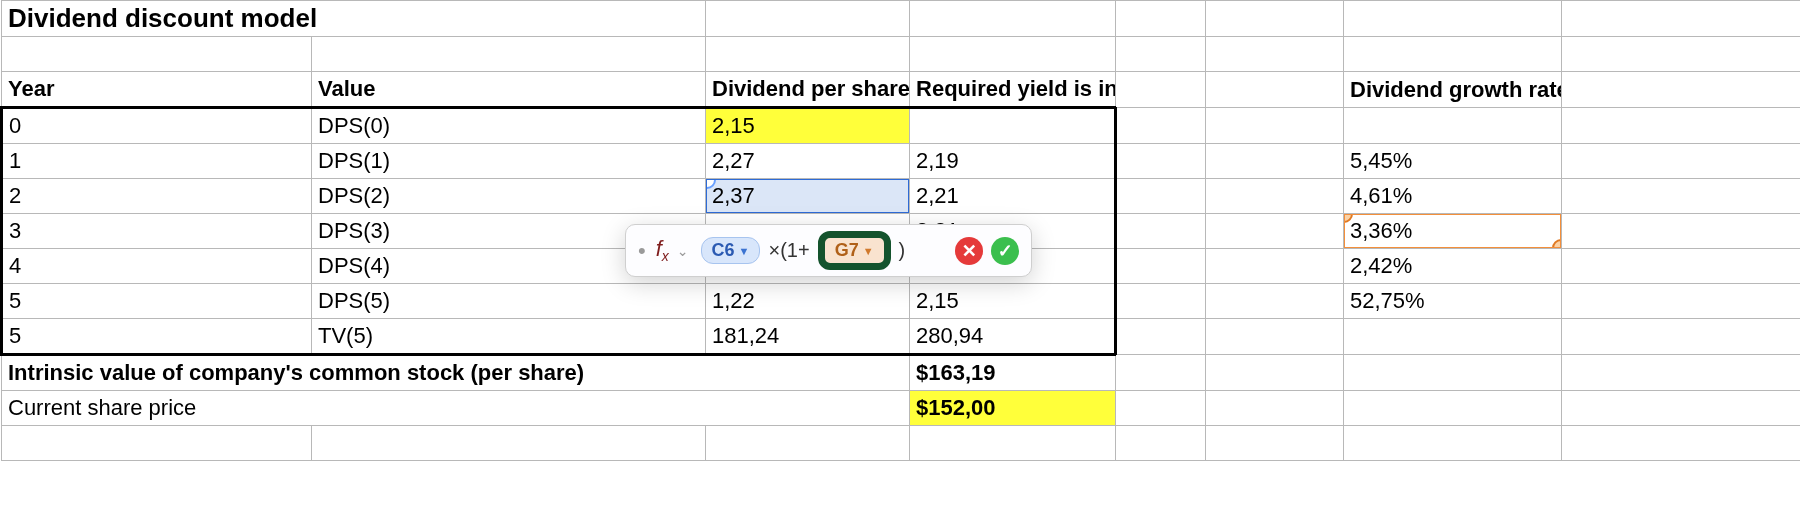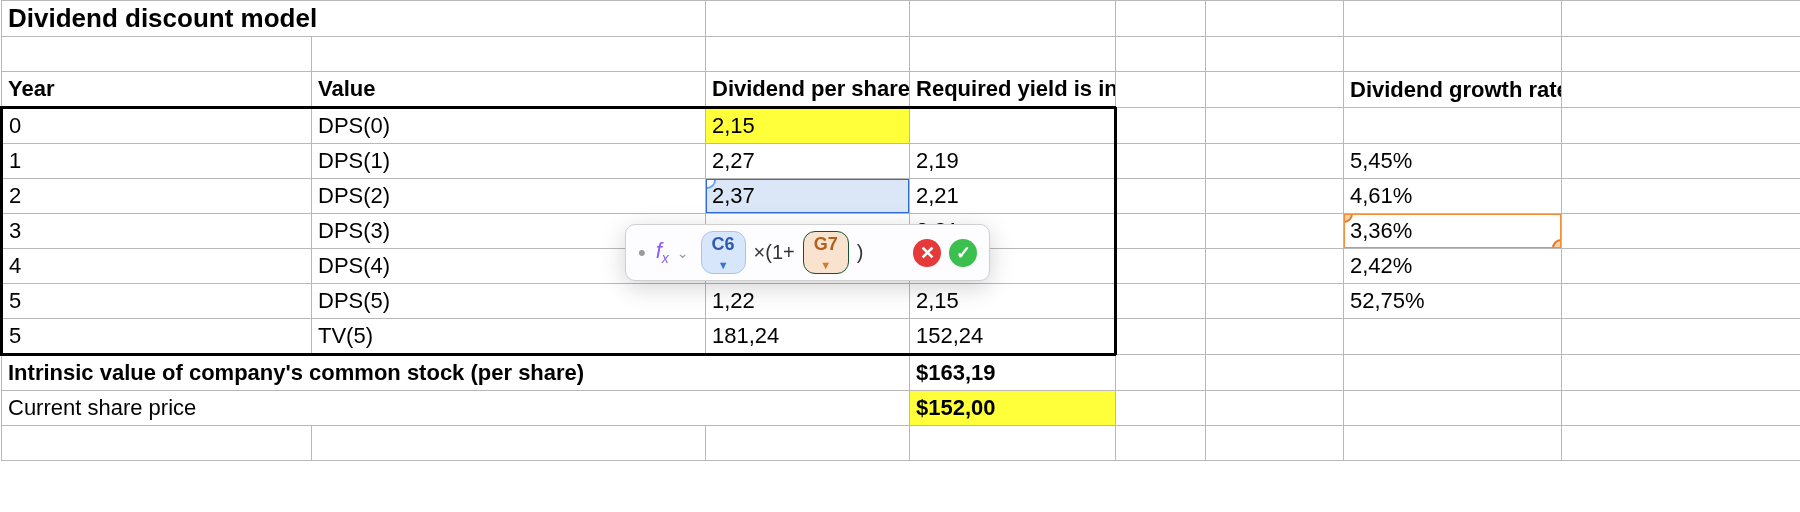--- a/index.html
+++ b/index.html
@@ -99,33 +99,33 @@
     border: 1px solid #cfcfcf;
     border-radius: 10px;
     box-shadow: 0 6px 24px rgba(0,0,0,.18);
     padding: 6px 12px;
     display: flex;
     align-items: center;
     gap: 8px;
     font-size: 20px;
   }
   .formula-bar .bullet { color: #9a9a9a; font-size: 22px; margin-right: 2px; }
-  .formula-bar .fx { font-style: italic; color: #8b5cf6; font-size: 22px; }
+  .formula-bar .fx { font-style: italic; color: #7f1d1d; font-size: 22px; }
   .formula-bar .fx sub { font-size: 14px; font-style: italic; }
   .formula-bar .chevron { color: #9a9a9a; font-size: 14px; margin-right: 4px;}
   .formula-bar .op { color: #333; }
   .token {
     display: inline-flex; align-items: center; gap: 4px;
     padding: 2px 10px; border-radius: 12px;
-    font-weight: 600; font-size: 18px; flex-direction: column;
+    font-weight: 600; font-size: 18px;
   }
   .token .tri { font-size: 11px; }
   .token-blue  { background: #d8e6fb; border: 1px solid #a7c4ef; color: #2b5ab2; }
   .token-blue .tri { color: #3b73d1; }
-  .token-orange{ background: #f9e3cf; border: 1px solid #14532d; color: #b06018; }
+  .token-orange{ background: #f9e3cf; border: 7px solid #14532d; color: #b06018; }
   .token-orange .tri { color: #d17a2d; }
   .circle-btn {
     width: 28px; height: 28px; border-radius: 50%;
     display: inline-flex; align-items: center; justify-content: center;
     color: #fff; font-weight: 700; font-size: 18px;
   }
   .btn-red   { background: #e53a3a; }
   .btn-green { background: #3bbf4e; }
   .gap { width: 34px; }
 </style>
@@ -245,21 +245,21 @@
     <td></td>
     <td></td>
     <td class="right">52,75%</td>
     <td></td>
   </tr>
 
   <tr>
     <td class="left tb-left tb-bottom">5</td>
     <td class="left tb-bottom">TV(5)</td>
     <td class="right tb-bottom">181,24</td>
-    <td class="right tb-bottom tb-right">152,24</td>
+    <td class="right tb-bottom tb-right">280,94</td>
     <td></td>
     <td></td>
     <td class="right"></td>
     <td></td>
   </tr>
 
   <tr>
     <td class="left bold" colspan="3">Intrinsic value of company's common stock (per share)</td>
     <td class="right bold">$163,19</td>
     <td></td>

